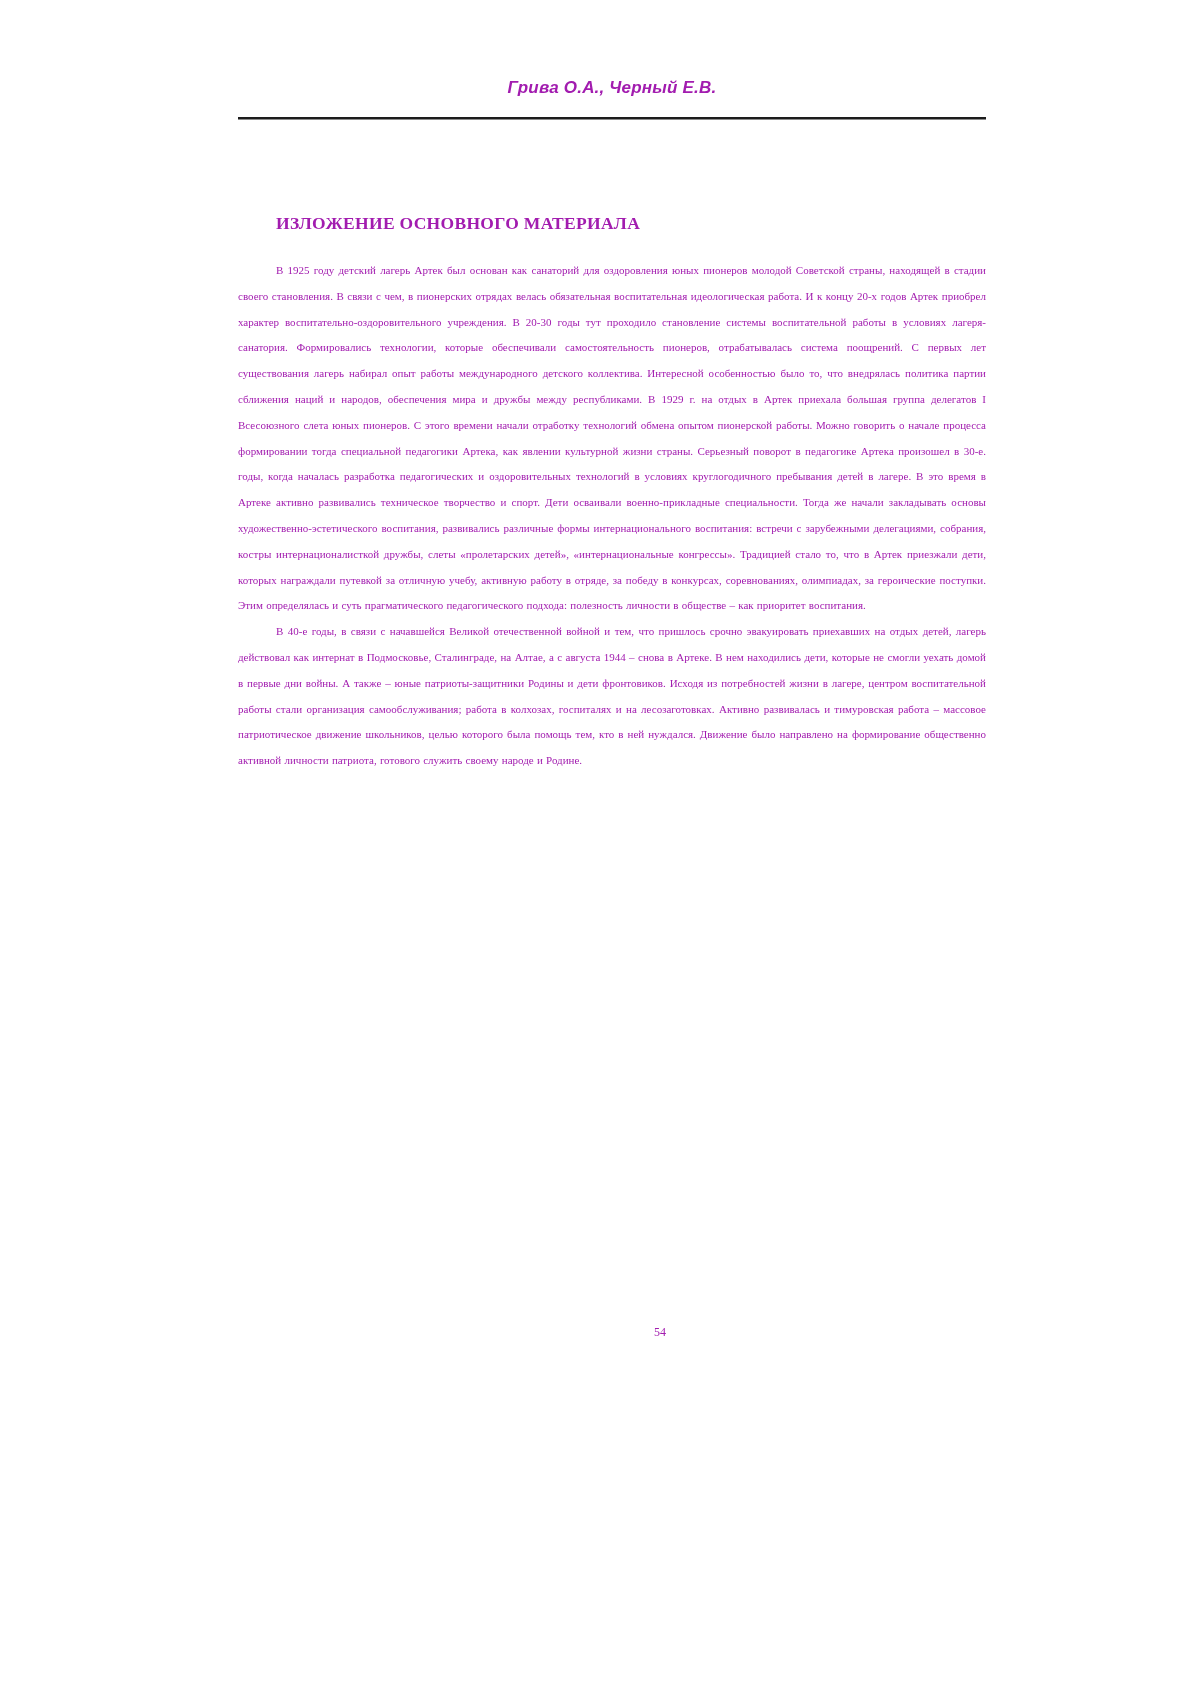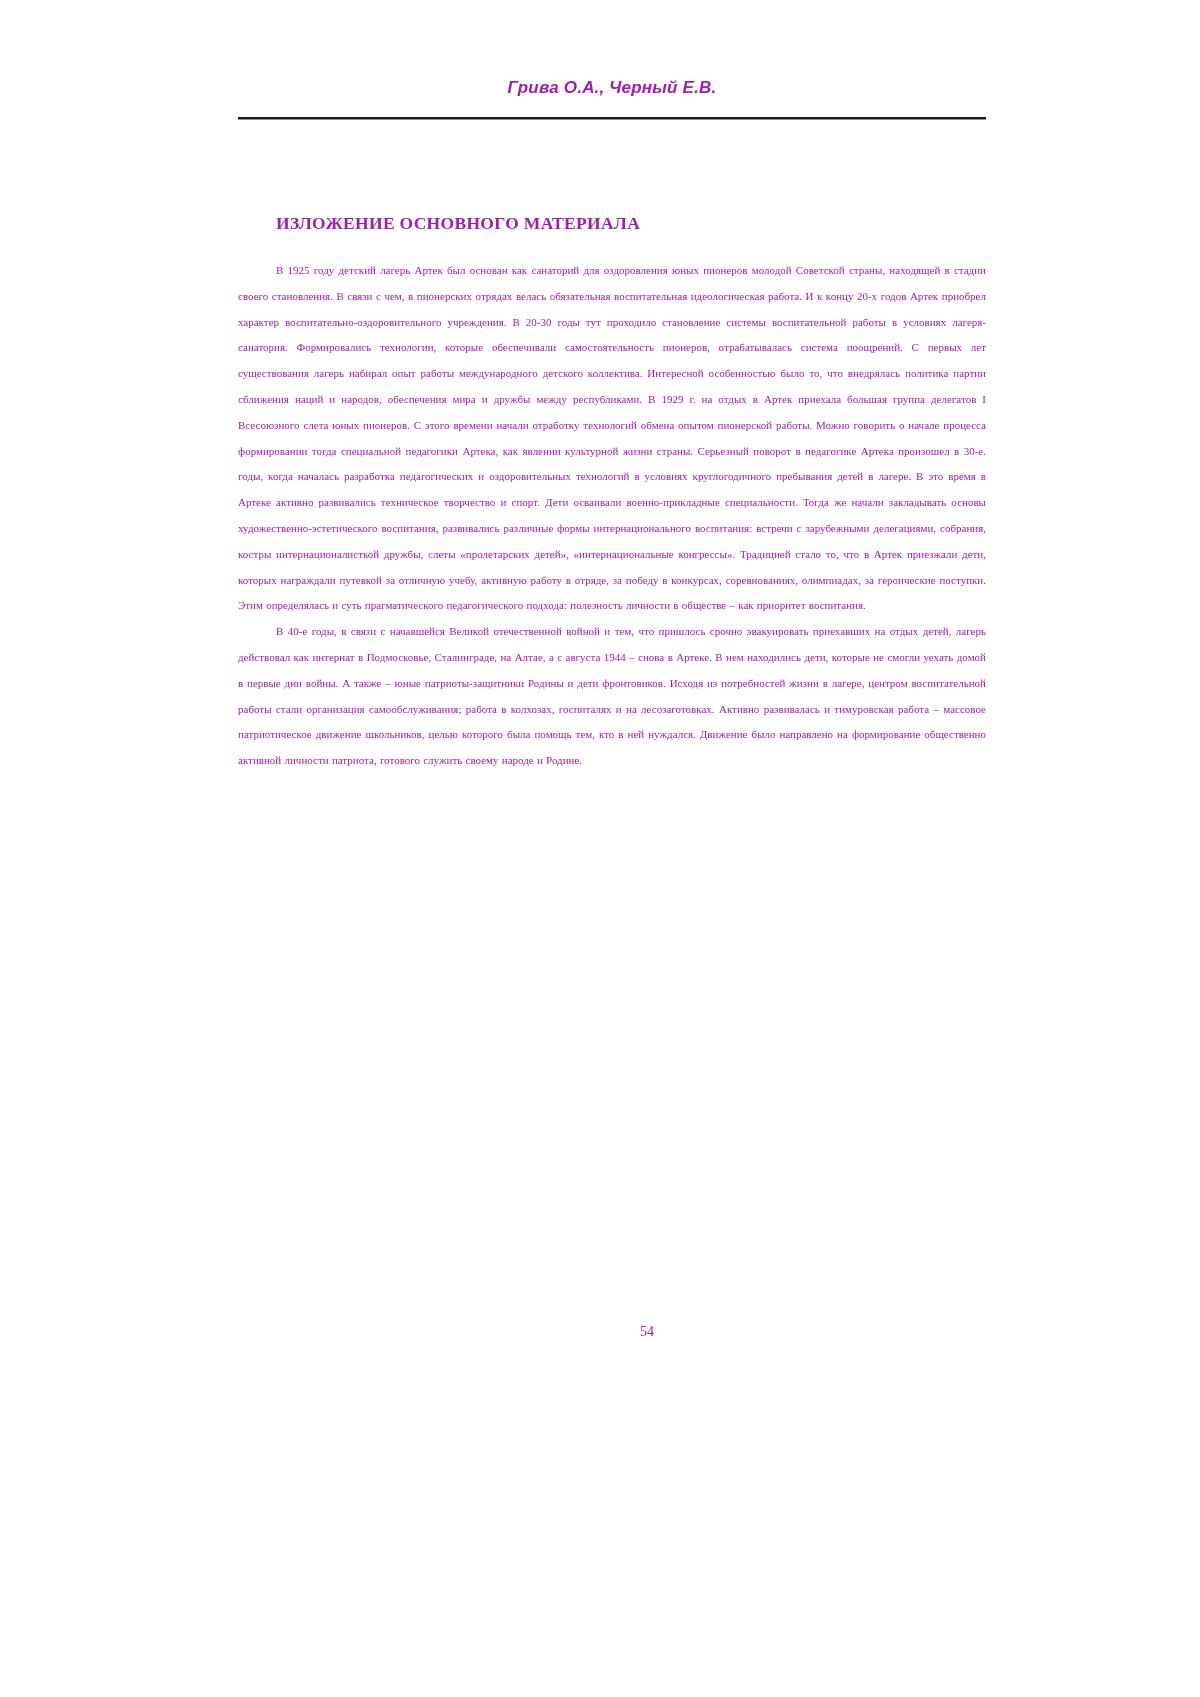--- a/index.html
+++ b/index.html
@@ -58,21 +58,22 @@
     line-height: 25.8px;
     text-align: justify;
     text-indent: 38px;
     word-spacing: 0.5px;
   }
   .page-number {
     position: absolute;
     top: 1320px;
     left: 640px;
     width: 40px;
-    font-size: 14px;
+    text-align: center;
+    font-size: 12px;
     line-height: 24px;
   }
 </style>
 </head>
 <body>
 
 <div class="page">
 
   <div class="running-head">Грива О.А., Черный Е.В.</div>
 

